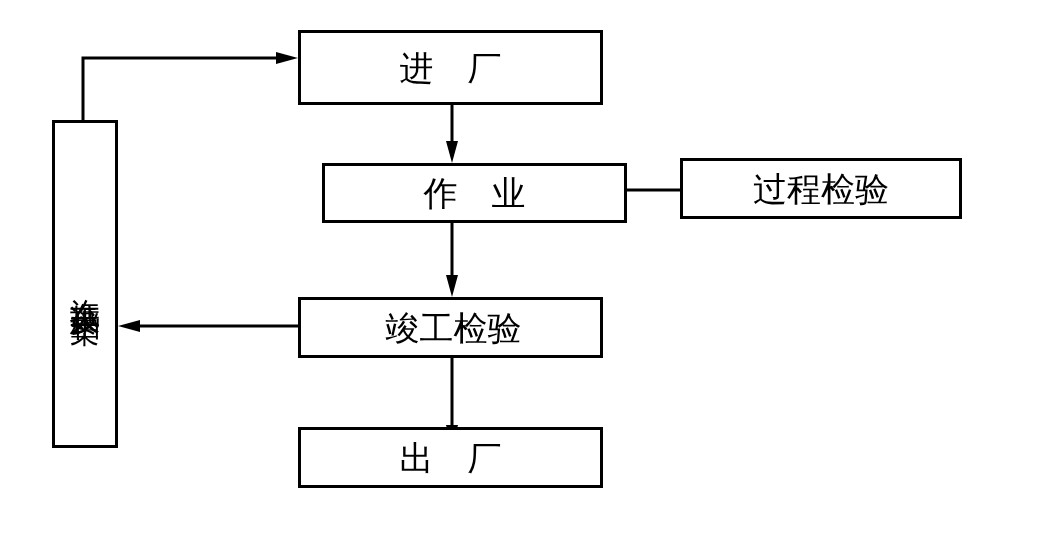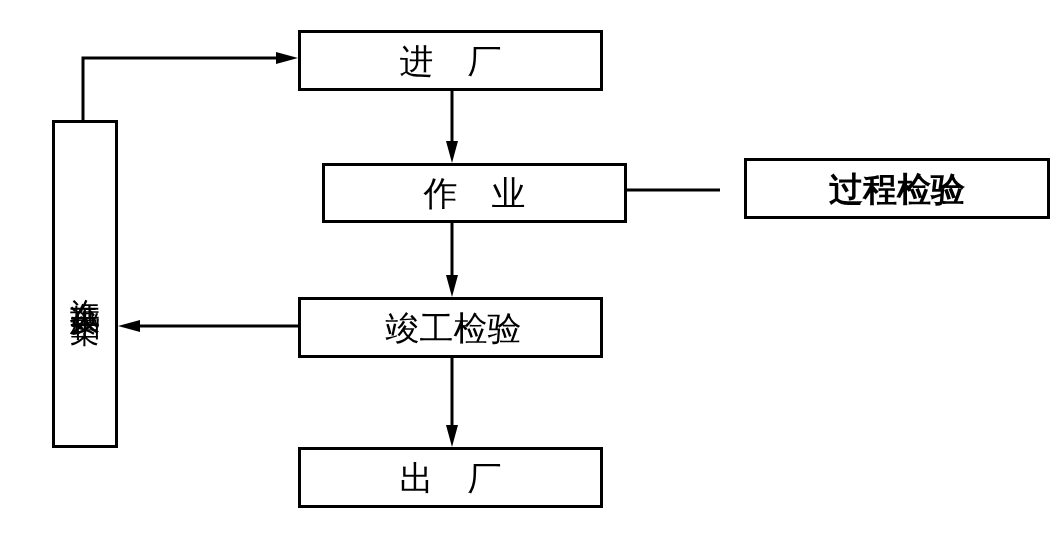--- a/index.html
+++ b/index.html
@@ -25,25 +25,25 @@
     background: #ffffff;
     border: 3px solid #000000;
     display: flex;
     align-items: center;
     justify-content: center;
     font-size: 34px;
     color: #000000;
     white-space: pre;
     line-height: 1;
   }
-  .node-enter    { left: 298px; top:  30px; width: 305px; height: 61px; }
+  .node-enter    { left: 298px; top:  30px; width: 305px; height: 75px; }
   .node-work     { left: 298px; top: 163px; width: 305px; height: 60px; margin-left: 24px; }
   .node-final    { left: 298px; top: 297px; width: 305px; height: 61px; padding-left: 6px; }
-  .node-exit     { left: 298px; top: 447px; width: 305px; height: 61px; }
-  .node-process  { left: 744px; top: 158px; width: 306px; height: 61px; font-weight: bold; }
+  .node-exit     { left: 298px; top: 427px; width: 305px; height: 61px; }
+  .node-process  { left: 680px; top: 158px; width: 282px; height: 61px; }
   .node-archive  {
     left: 52px; top: 120px; width: 66px; height: 328px;
     writing-mode: vertical-rl;
     text-orientation: upright;
     font-size: 30px;
     letter-spacing: 3px;
   }
 </style>
 </head>
 <body>

